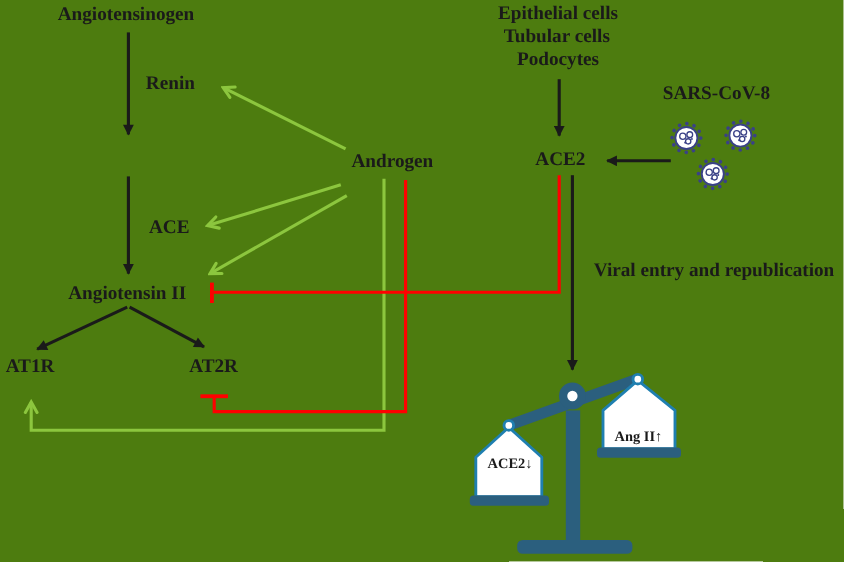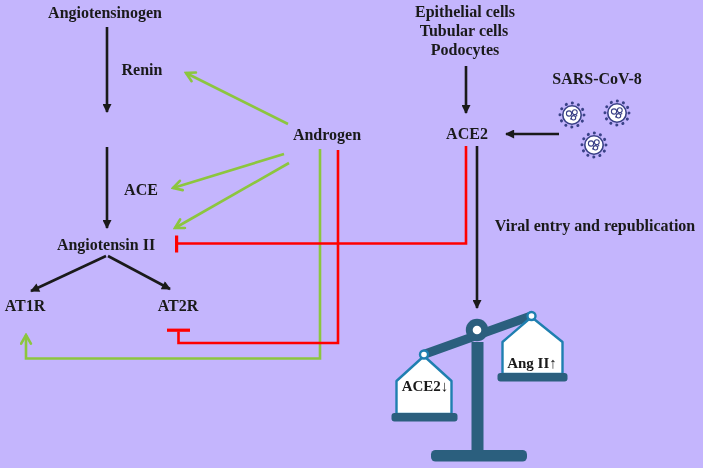--- a/index.html
+++ b/index.html
@@ -1,25 +1,25 @@
 <!DOCTYPE html>
 <html><head>
 <meta charset="utf-8">
 <style>
   html,body{margin:0;padding:0;background:#fff;}
   .stage{
-    position:relative;width:703px;height:468px;background:#c4b5fd;overflow:hidden;
+    position:relative;width:703px;height:468px;background:#4d7c0f;overflow:hidden;
     font-family:"Liberation Serif","DejaVu Serif",serif;
   }
   .stage svg{position:absolute;left:0;top:0;}
   .lbl{
     position:absolute;transform:translate(-50%,-50%);
     font-weight:bold;font-size:16px;color:#1a1a1a;white-space:nowrap;line-height:1.15;
   }
-  .lbl.pan{font-size:15px;}
+  .lbl.pan{font-size:12px;}
 </style>
 </head>
 <body>
 
 <div class="stage">
 
   <svg width="703" height="468" viewBox="0 0 703 468">
     <defs>
       <marker id="ab" viewBox="0 0 10 10" refX="9" refY="5" markerWidth="10" markerHeight="9" orient="auto" markerUnits="userSpaceOnUse">
         <path d="M0,0 L10,5 L0,10 Z" fill="#1a1a1a"></path>

